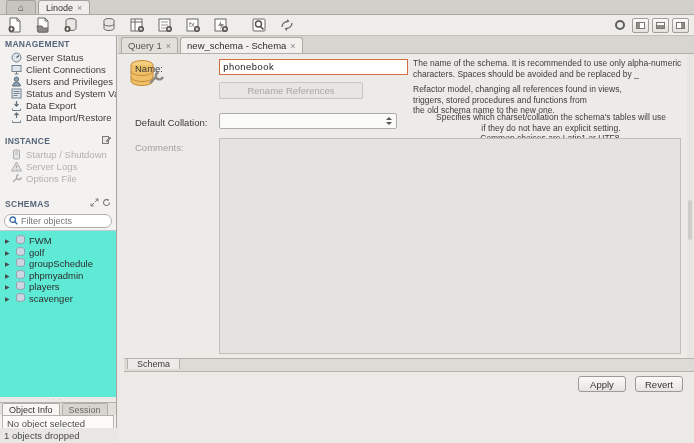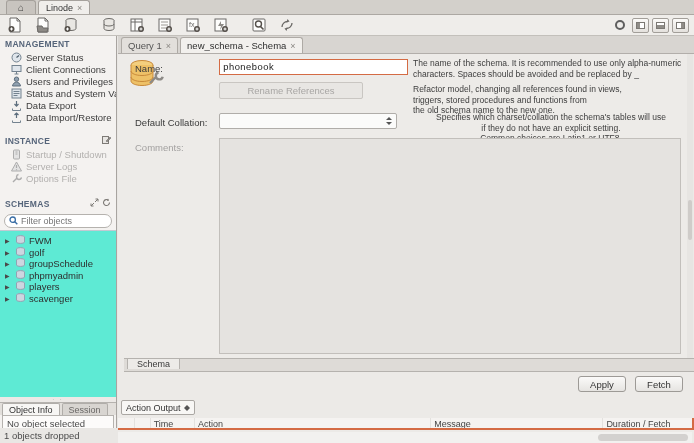--- a/index.html
+++ b/index.html
@@ -437,37 +437,18 @@
     </div>
 
     <div class="ed-bottomtabs">
       <div class="bt-tab">
           <span>Schema</span>
         </div>
     </div>
 
     <div class="ed-actionbar">
       <button class="pushbtn apply">Apply</button>
-      <button class="pushbtn revert">Fetch</button>
-    </div>
-
-    <div class="output">
-      <div class="out-select">
-        <span>Action Output</span>
-        <span class="spin" style="margin-left:auto; margin-right:4px;">
-            <i class="up"></i>
-            <i class="dn"></i>
-          </span>
-      </div>
-      <div class="out-header">
-        <div class="oh-cell oh-c0"></div>
-        <div class="oh-cell oh-c1"></div>
-        <div class="oh-cell oh-time">Time</div>
-        <div class="oh-cell oh-action">Action</div>
-        <div class="oh-cell oh-msg">Message</div>
-        <div class="oh-cell oh-dur">Duration / Fetch</div>
-      </div>
-      <div class="out-body"></div>
-      <div class="hscroll-thumb"></div>
-    </div>
+      <button class="pushbtn revert">Revert</button>
+    </div>
+
   </div>
 
 </div>
 
 </body></html>

